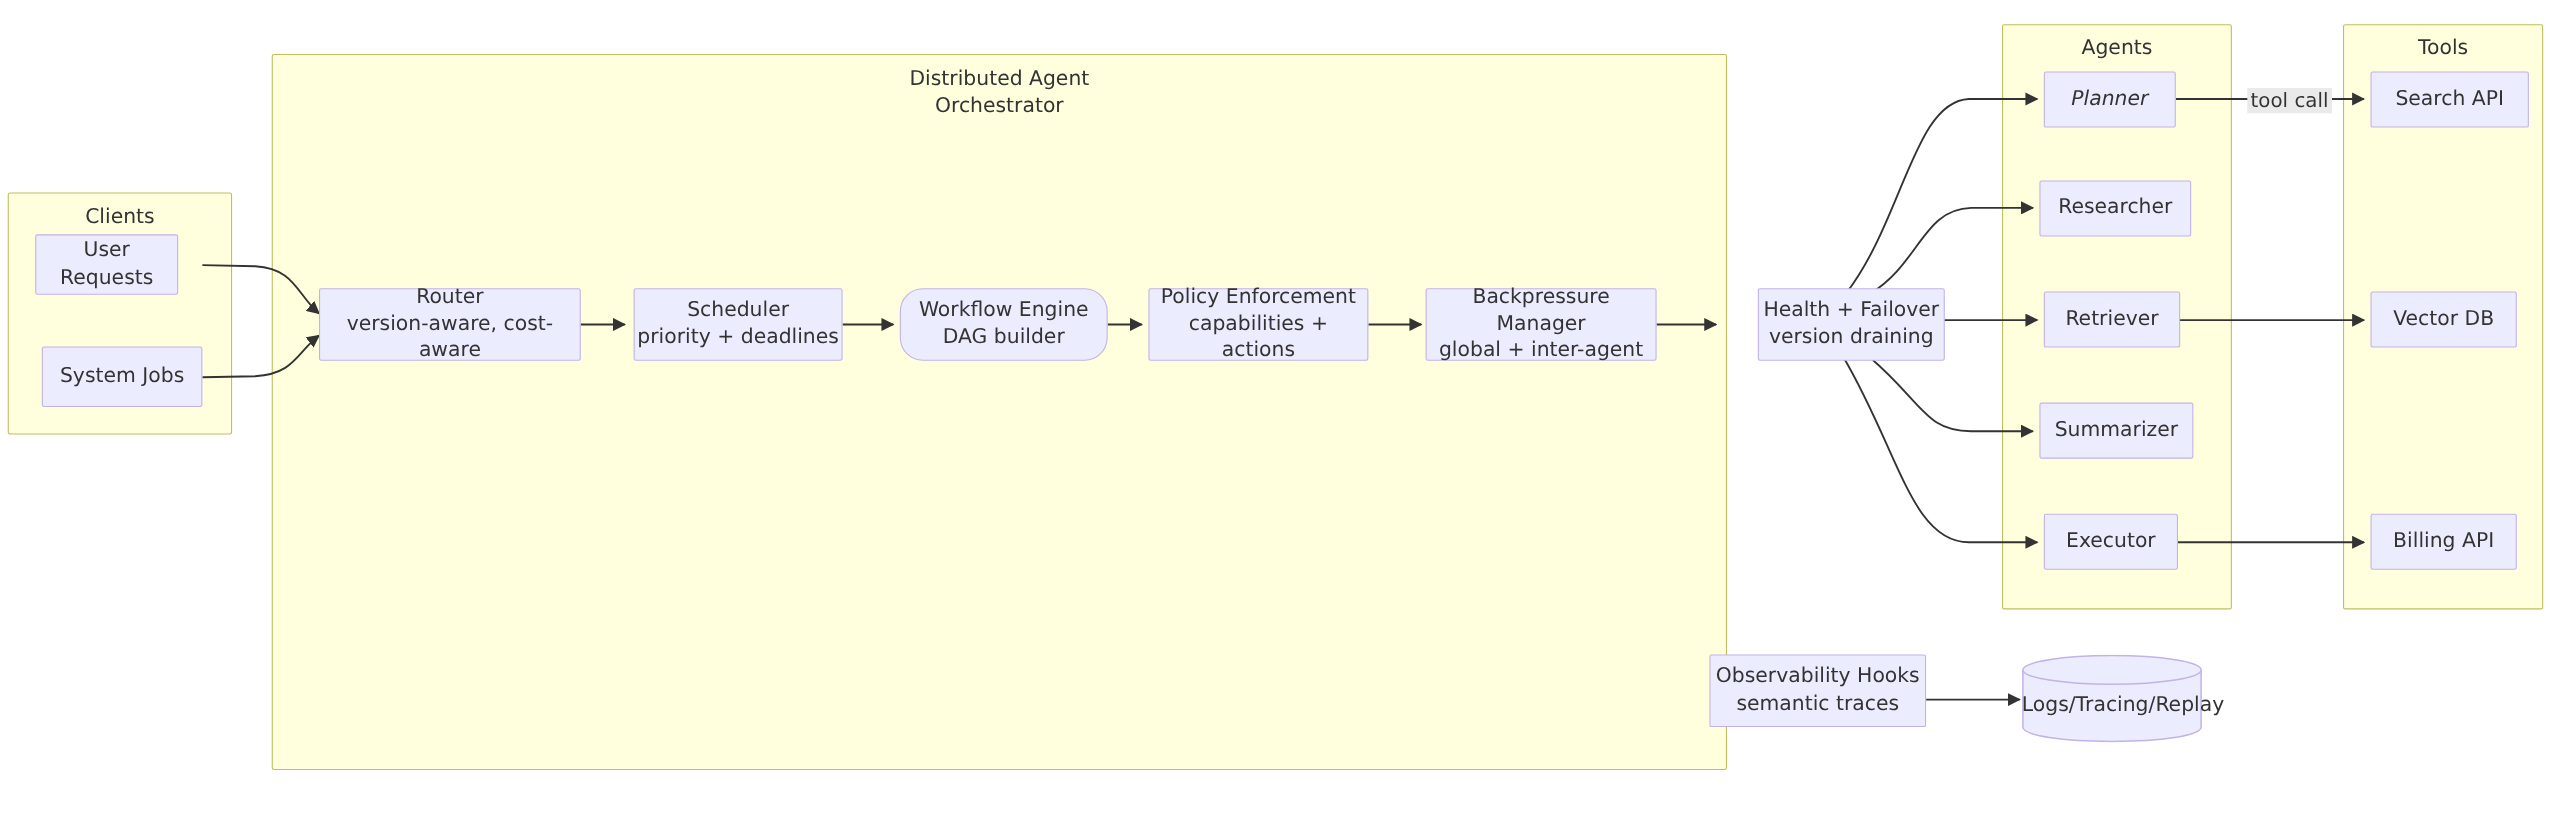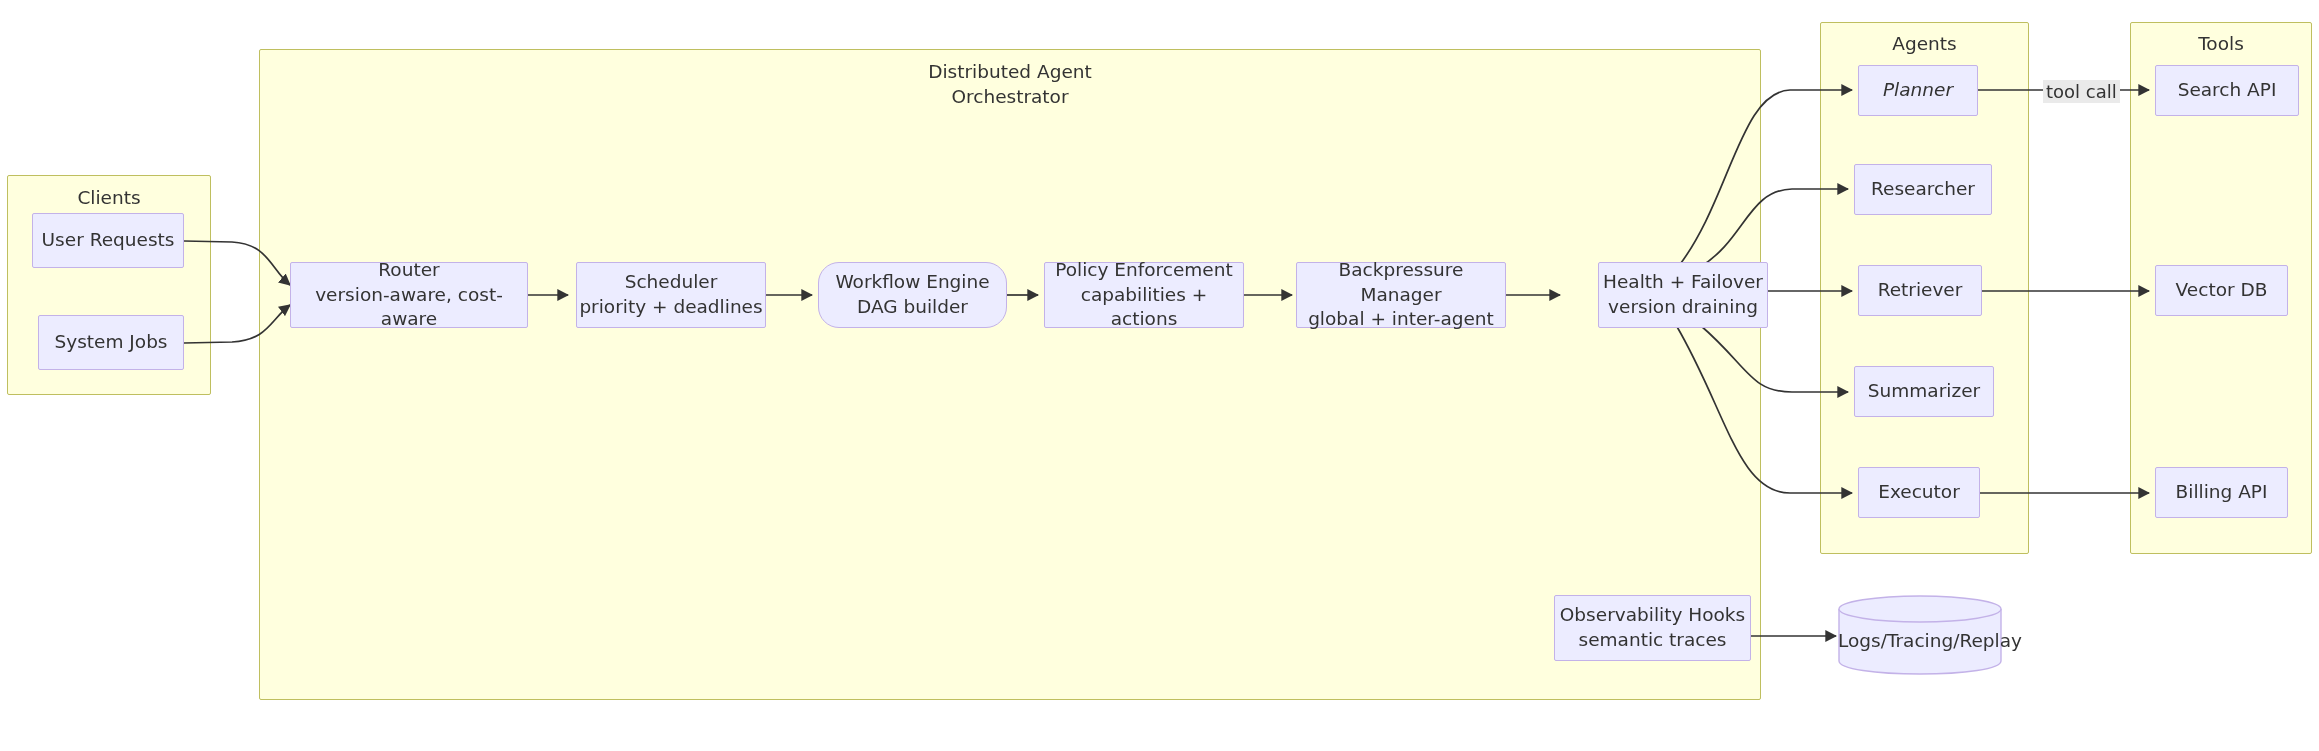--- a/index.html
+++ b/index.html
@@ -80,21 +80,21 @@
 </style>
 </head>
 <body>
 
 <div id="canvas">
 
   <div class="subgraph" style="left:7px; top:175px; width:204px; height:220px;">
     <div class="subgraph-title" style="top:10px;">Clients</div>
   </div>
 
-  <div class="subgraph" style="left:259px; top:49px; width:1502px; height:651px;">
+  <div class="subgraph" style="left:247px; top:49px; width:1323px; height:651px;">
     <div class="subgraph-title" style="top:10px;">Distributed Agent
 Orchestrator</div>
   </div>
 
   <div class="subgraph" style="left:1820px; top:22px; width:209px; height:532px;">
     <div class="subgraph-title" style="top:9px;">Agents</div>
   </div>
 
   <div class="subgraph" style="left:2130px; top:22px; width:182px; height:532px;">
     <div class="subgraph-title" style="top:9px;">Tools</div>
@@ -124,21 +124,21 @@
       <path d="M 1676 325 C 1726 410 1738 493 1790 493 L 1852 493"></path>
 
       <path d="M 1978 90 L 2149 90"></path>
       <path d="M 1978 291 L 2149 291"></path>
       <path d="M 1978 493 L 2149 493"></path>
 
       <path d="M 1751 636 L 1836 636"></path>
     </g>
   </svg>
 
-  <div class="node" style="left:32px; top:213px; width:152px; height:55px;">
+  <div class="node" style="left:32px; top:213px; width:130px; height:55px;">
     <span>User Requests</span>
   </div>
   <div class="node" style="left:38px; top:315px; width:146px; height:55px;">
     <span>System Jobs</span>
   </div>
 
   <div class="node" style="left:290px; top:262px; width:238px; height:66px;">
     <span>Router</span>
     <span class="l2">version-aware, cost-aware</span>
   </div>

